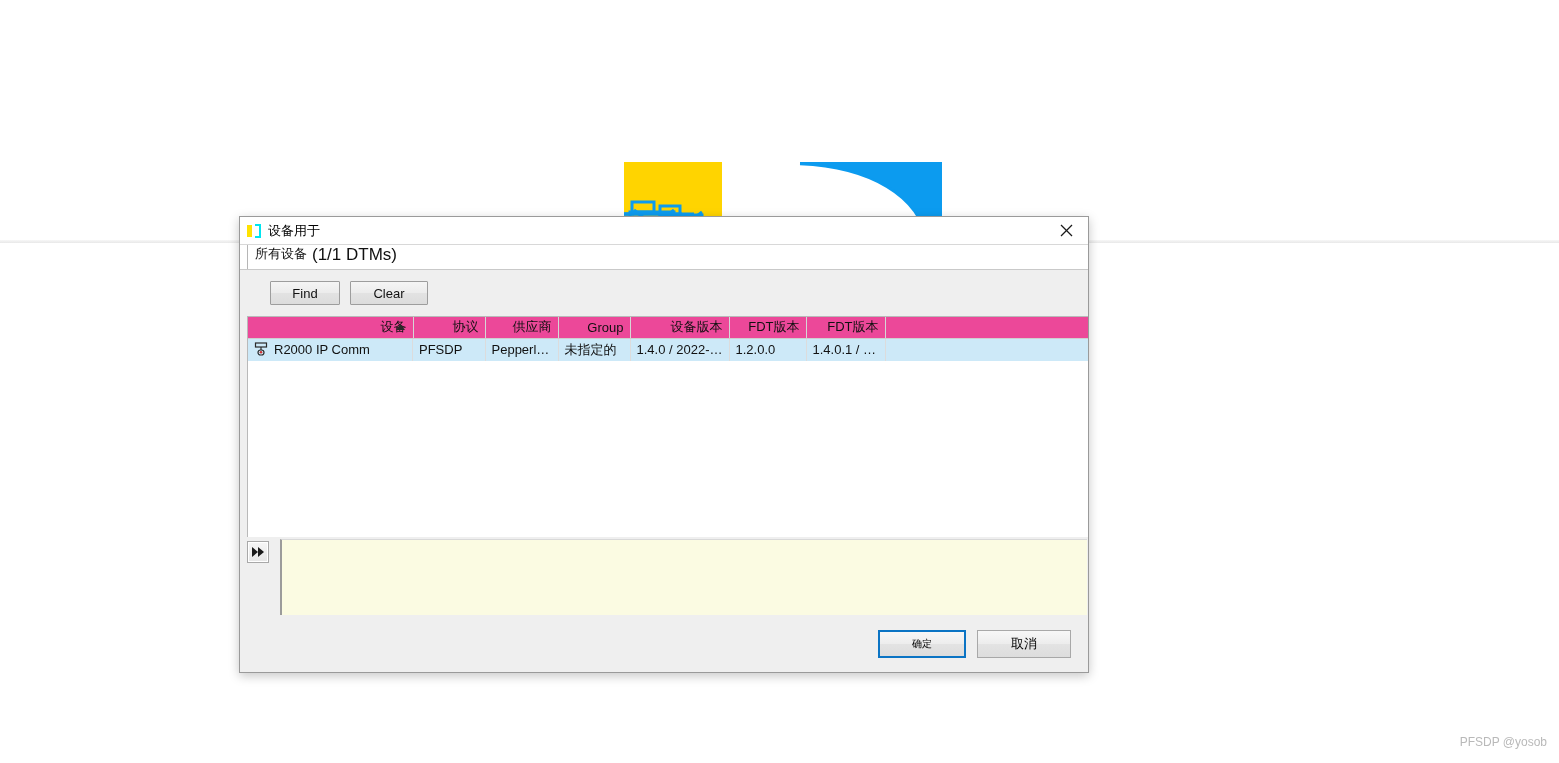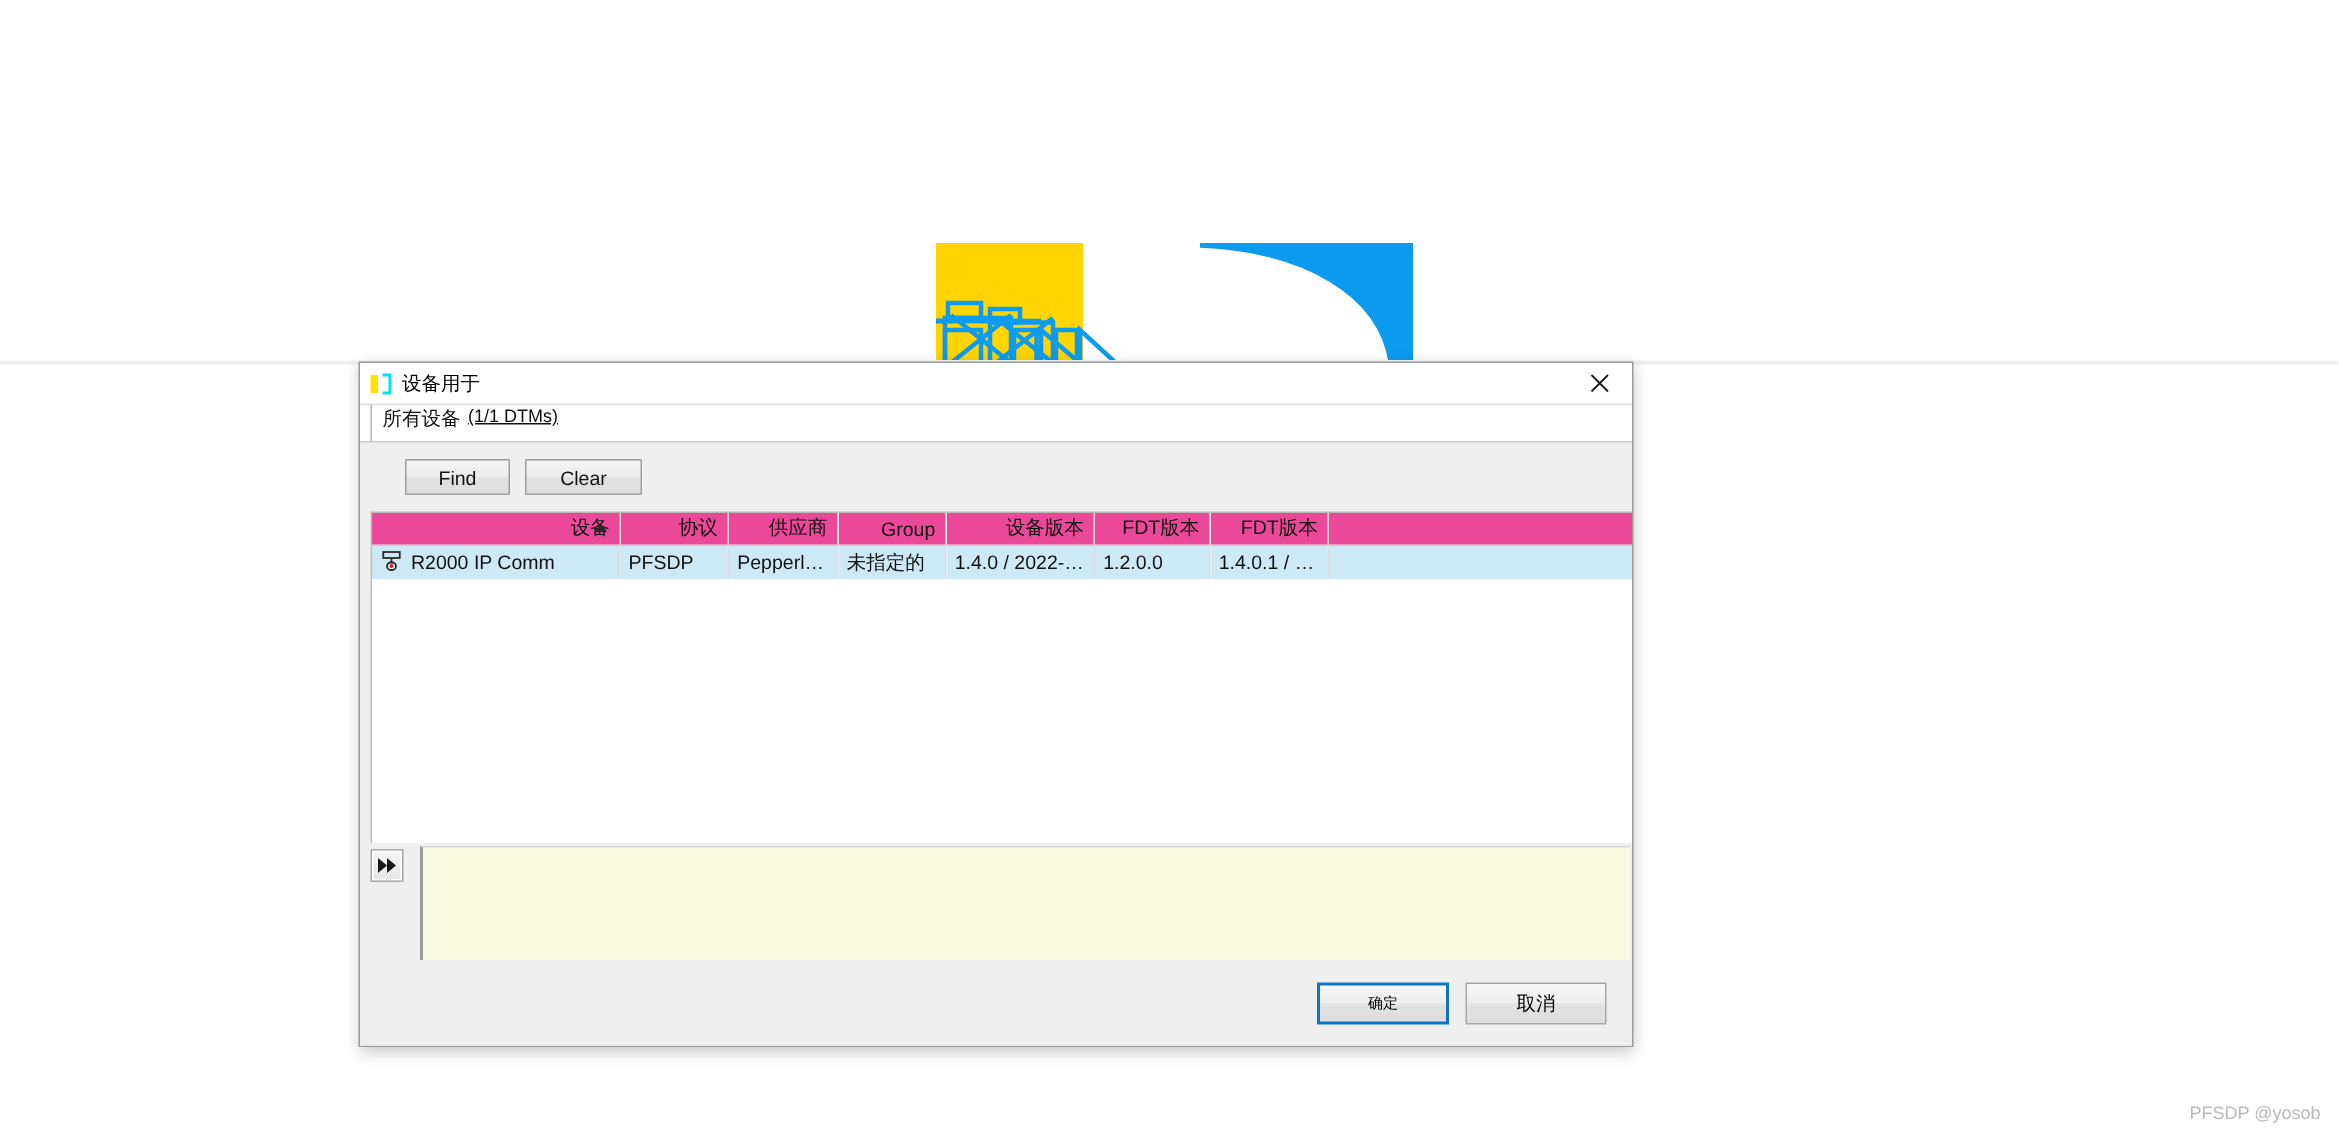--- a/index.html
+++ b/index.html
@@ -32,21 +32,21 @@
     top: 240px;
     width: 1559px;
     height: 3px;
     background: linear-gradient(to bottom, #f7f7f7, #e8e8e8);
   }
 
   
   #dialog {
     position: absolute;
     left: 239px;
-    top: 241px;
+    top: 216px;
     width: 850px;
     height: 457px;
     background: #efefef;
     border: 1px solid #9a9a9a;
     box-shadow: 0 3px 10px rgba(0,0,0,0.22);
     box-sizing: border-box;
     display: flex;
     flex-direction: column;
   }
 
@@ -99,24 +99,23 @@
     display: flex;
     padding: 0 9px 0 7px;
     font-size: 13px;
     color: #111;
     border-left: 1px solid #b6b6b6;
     background: #ffffff;
     white-space: nowrap;
     cursor: default;
   }
   .tab .tab-count {
-    font-size: 12px;
+    font-size: 17px;
     margin-left: 5px;
     color: #111;
-    text-decoration: underline;
   }
 
   
   #dlg-body {
     flex: 1 1 auto;
     background: #efefef;
     border-top: 1px solid #c9c9c9;
     display: flex;
     flex-direction: column;
     min-height: 0;

